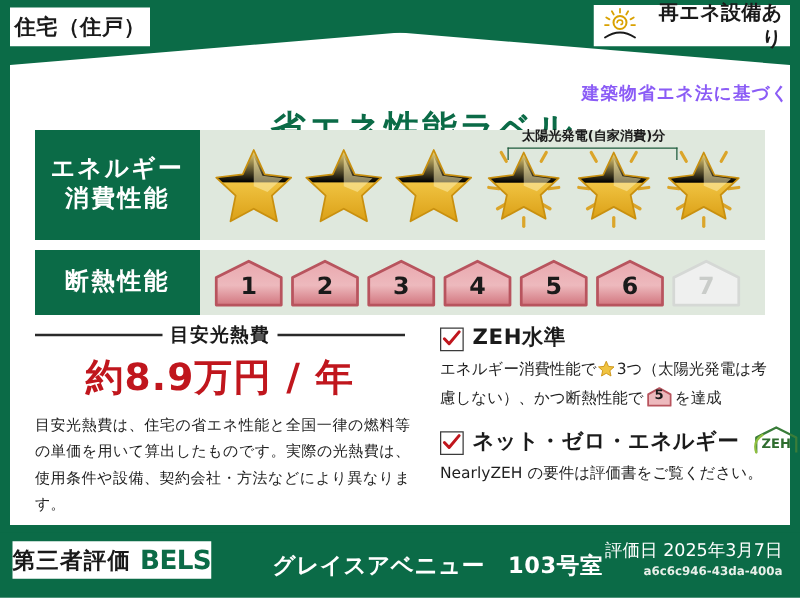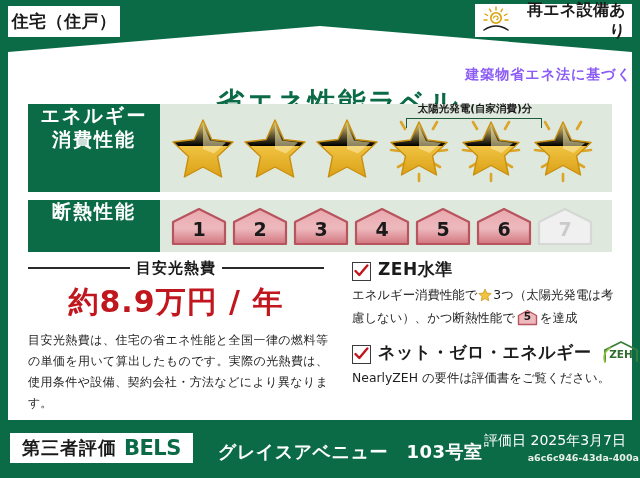--- a/index.html
+++ b/index.html
@@ -33,21 +33,21 @@
   }
   .title-main{
     position:absolute;left:0;right:0;top:58px;text-align:center;
     font-size:28px;font-weight:700;color:#0b6b47;letter-spacing:2px;padding-left:36px;
   }
 
   
   .row{position:absolute;display:flex;align-items:stretch;}
   .row-head{
     background:#0b6b47;color:#fff;display:flex;flex-direction:column;
-    align-items:center;box-sizing:border-box;
+    align-items:center;justify-content:center;box-sizing:border-box;
   }
   .row-head .l1,.row-head .l2{
     font-size:19px;font-weight:700;letter-spacing:2px;line-height:1.25;white-space:nowrap;
   }
   .row-body{background:#dfe8dd;position:relative;flex:1;padding-left:32px;}
 
   
   .row-energy{left:28px;top:104px;width:584px;height:88px;}
   .row-energy .row-head{width:132px;}
   .stars{position:absolute;left:0;top:0;right:0;bottom:0;display:flex;align-items:center;padding-left:8px;gap:2px;}
@@ -115,34 +115,34 @@
   .zeh-line2{margin-top:12px;}
   .zeh-logo{
     position:relative;width:40px;height:24px;flex:0 0 auto;margin-left:2px;
   }
   .zeh-logo svg{position:absolute;left:0;top:0;}
 
   
   .footer{position:absolute;left:0;bottom:0;width:640px;height:52px;background:#0b6b47;}
   .bels-badge{
     position:absolute;left:10px;top:7px;height:30px;background:#fff;
-    display:flex;align-items:center;gap:7px;padding:0 12px;box-sizing:border-box;
+    display:flex;align-items:center;gap:7px;padding:0 0;box-sizing:border-box;
   }
   .bels-badge .jp{font-size:18px;font-weight:700;color:#1a1a1a;letter-spacing:1px;}
   .bels-badge .en{font-size:21px;font-weight:700;color:#0b6b47;letter-spacing:-.5px;}
   .prop-name{
     position:absolute;left:218px;top:14px;color:#fff;font-size:18px;font-weight:700;
     letter-spacing:.5px;white-space:nowrap;
   }
   .eval-date{
     position:absolute;right:14px;top:6px;color:#fff;font-size:14px;font-weight:400;
     text-align:right;white-space:nowrap;
   }
   .eval-id{
-    position:absolute;right:1px;top:26px;color:#e8efe9;font-size:9.5px;font-weight:700;
+    position:absolute;right:14px;top:26px;color:#e8efe9;font-size:9.5px;font-weight:700;
     text-align:right;white-space:nowrap;
   }
 </style>
 </head>
 <body>
 
 <div class="label-root">
 
   <div class="top-badge badge-house">
     <span>住宅（住戸）</span>

